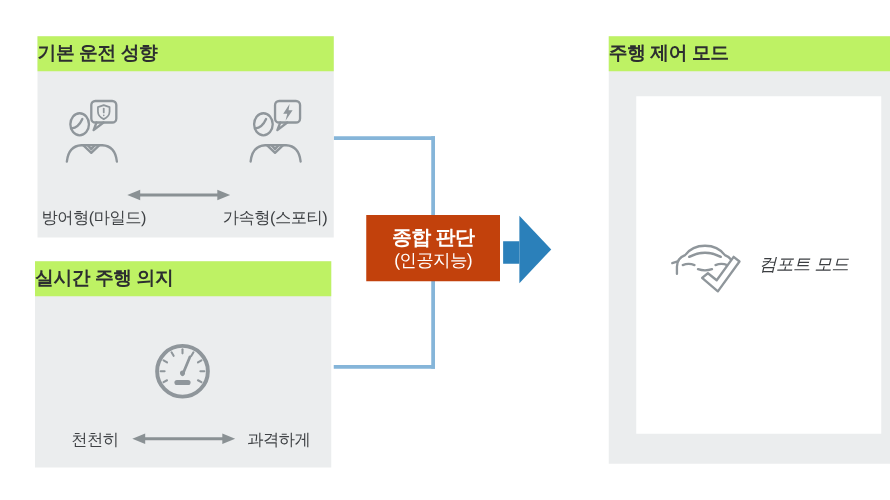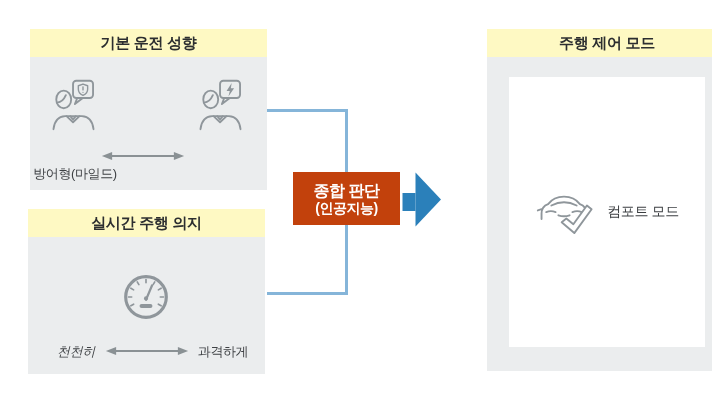--- a/index.html
+++ b/index.html
@@ -2,44 +2,44 @@
 <html><head>
 <meta charset="utf-8">
 <style>
   html,body{margin:0;padding:0;background:#fff;}
   .stage{
     position:relative;width:712px;height:400px;background:#ffffff;
     font-family:"Liberation Sans","DejaVu Sans",sans-serif;overflow:hidden;
   }
   .panel{position:absolute;background:#ebedee;}
   .panel-header{
-    height:28px;line-height:28px;background:#fef9c3;text-align:center;
+    height:28px;line-height:28px;background:#bef264;
     font-size:15px;font-weight:bold;color:#2c2e30;letter-spacing:-0.3px;
   }
   .panel-body{position:relative;width:100%;}
   .diagram-label{
     position:absolute;font-size:13px;color:#3e4144;text-align:center;
     letter-spacing:-0.4px;white-space:nowrap;
   }
   .icon-svg{position:absolute;display:block;}
   .connector{position:absolute;background:#85b5d9;}
   .judgment-box{
     position:absolute;left:293px;top:172px;width:107px;height:53px;
     background:#c2410c;color:#ffffff;display:flex;flex-direction:column;
     align-items:center;justify-content:center;z-index:2;
   }
   .judgment-line1{font-size:16px;font-weight:bold;line-height:19px;letter-spacing:-0.5px;}
-  .judgment-line2{font-size:14px;font-weight:bold;line-height:17px;letter-spacing:-0.5px;}
+  .judgment-line2{font-size:14px;font-weight:normal;line-height:17px;letter-spacing:-0.5px;}
   .block-arrow{position:absolute;left:401px;top:170px;z-index:2;}
   .mode-panel-body{
     position:absolute;left:0;top:28px;right:0;bottom:0;
     display:flex;flex-direction:column;gap:20px;padding:20px 22px 24px 22px;box-sizing:border-box;
   }
   .mode-card{
-    background:#ffffff;flex:1;display:flex;align-items:center;justify-content:center;gap:14px;
+    background:#ffffff;flex:1;display:flex;align-items:center;justify-content:center;gap:14px;font-style:italic;
   }
   .mode-label{font-size:14px;color:#3b3e41;letter-spacing:-0.4px;}
   svg{display:block;}
 </style>
 </head>
 <body>
 
 <div class="stage">
 
   <div class="connector" style="left:267px;top:109px;width:81px;height:3px;"></div>
@@ -78,20 +78,21 @@
         </g>
       </svg>
 
       <svg class="icon-svg" style="left:65px;top:93px;" width="96" height="12" viewBox="0 0 100 14">
         <line x1="12" y1="7" x2="88" y2="7" stroke="#8a9194" stroke-width="2.6"></line>
         <polygon points="2,7 14,2.2 14,11.8" fill="#8a9194"></polygon>
         <polygon points="98,7 86,2.2 86,11.8" fill="#8a9194"></polygon>
       </svg>
 
       <div class="diagram-label" style="left:0px;top:108px;width:90px;">방어형(마일드)</div>
+      <div class="diagram-label" style="left:142px;top:108px;width:96px;">가속형(스포티)</div>
     </div>
   </section>
 
   <section class="panel" style="left:28px;top:209px;width:237px;height:165px;">
     <div class="panel-header">실시간 주행 의지</div>
     <div class="panel-body" style="height:131px;">
 
       <svg class="icon-svg" style="left:94px;top:36px;" width="48" height="48" viewBox="0 0 52 52">
         <g fill="none" stroke="#8f969b" stroke-linecap="round">
           <circle cx="26" cy="26" r="22" stroke-width="3.4"></circle>
@@ -111,21 +112,21 @@
           <rect x="19" y="33.5" width="14" height="4.5" rx="2.2" fill="#8f969b" stroke="none"></rect>
         </g>
       </svg>
 
       <svg class="icon-svg" style="left:71px;top:108px;" width="96" height="12" viewBox="0 0 100 14">
         <line x1="12" y1="7" x2="88" y2="7" stroke="#8a9194" stroke-width="2.6"></line>
         <polygon points="2,7 14,2.2 14,11.8" fill="#8a9194"></polygon>
         <polygon points="98,7 86,2.2 86,11.8" fill="#8a9194"></polygon>
       </svg>
 
-      <div class="diagram-label" style="left:8px;top:106px;width:80px;font-style:italic;">천천히</div>
+      <div class="diagram-label" style="left:8px;top:106px;width:80px;">천천히</div>
       <div class="diagram-label" style="left:155px;top:106px;width:80px;">과격하게</div>
     </div>
   </section>
 
   <div class="judgment-box">
     <div class="judgment-line1">종합 판단</div>
     <div class="judgment-line2">(인공지능)</div>
   </div>
   <svg class="block-arrow" width="42" height="60" viewBox="0 0 42 60">
     <rect x="1.5" y="23" width="13" height="18" fill="#2b80ba"></rect>

